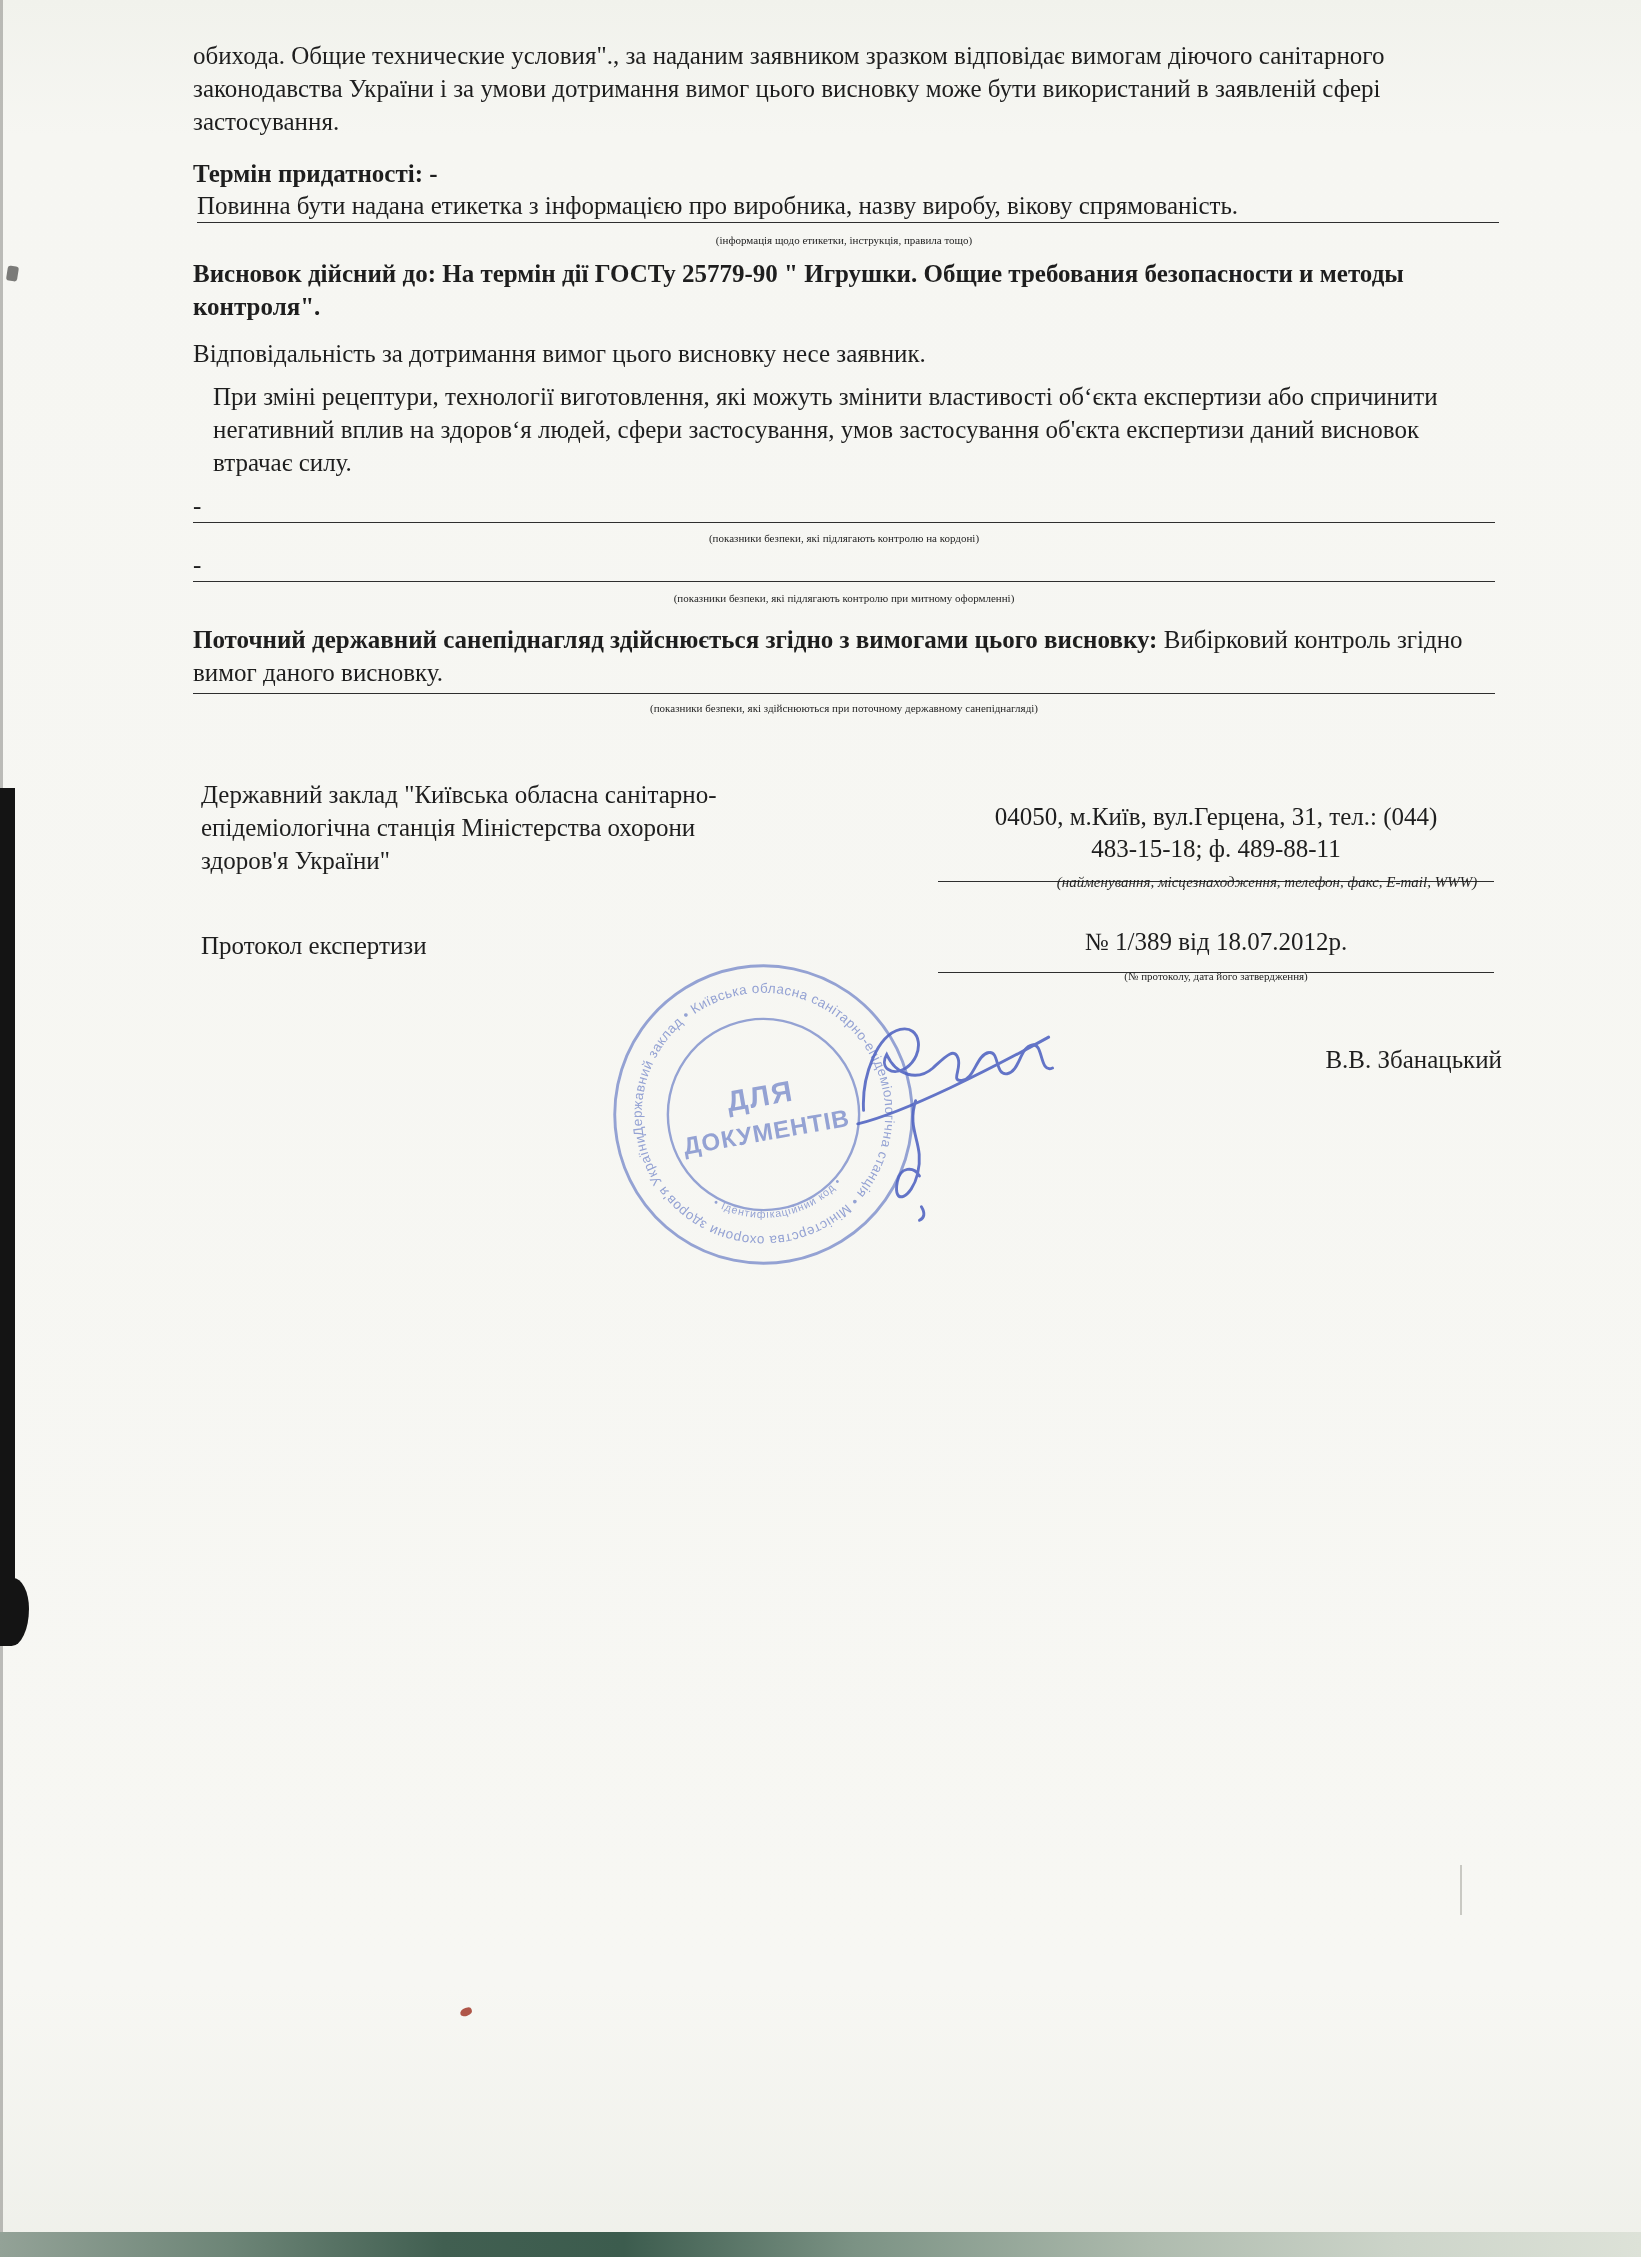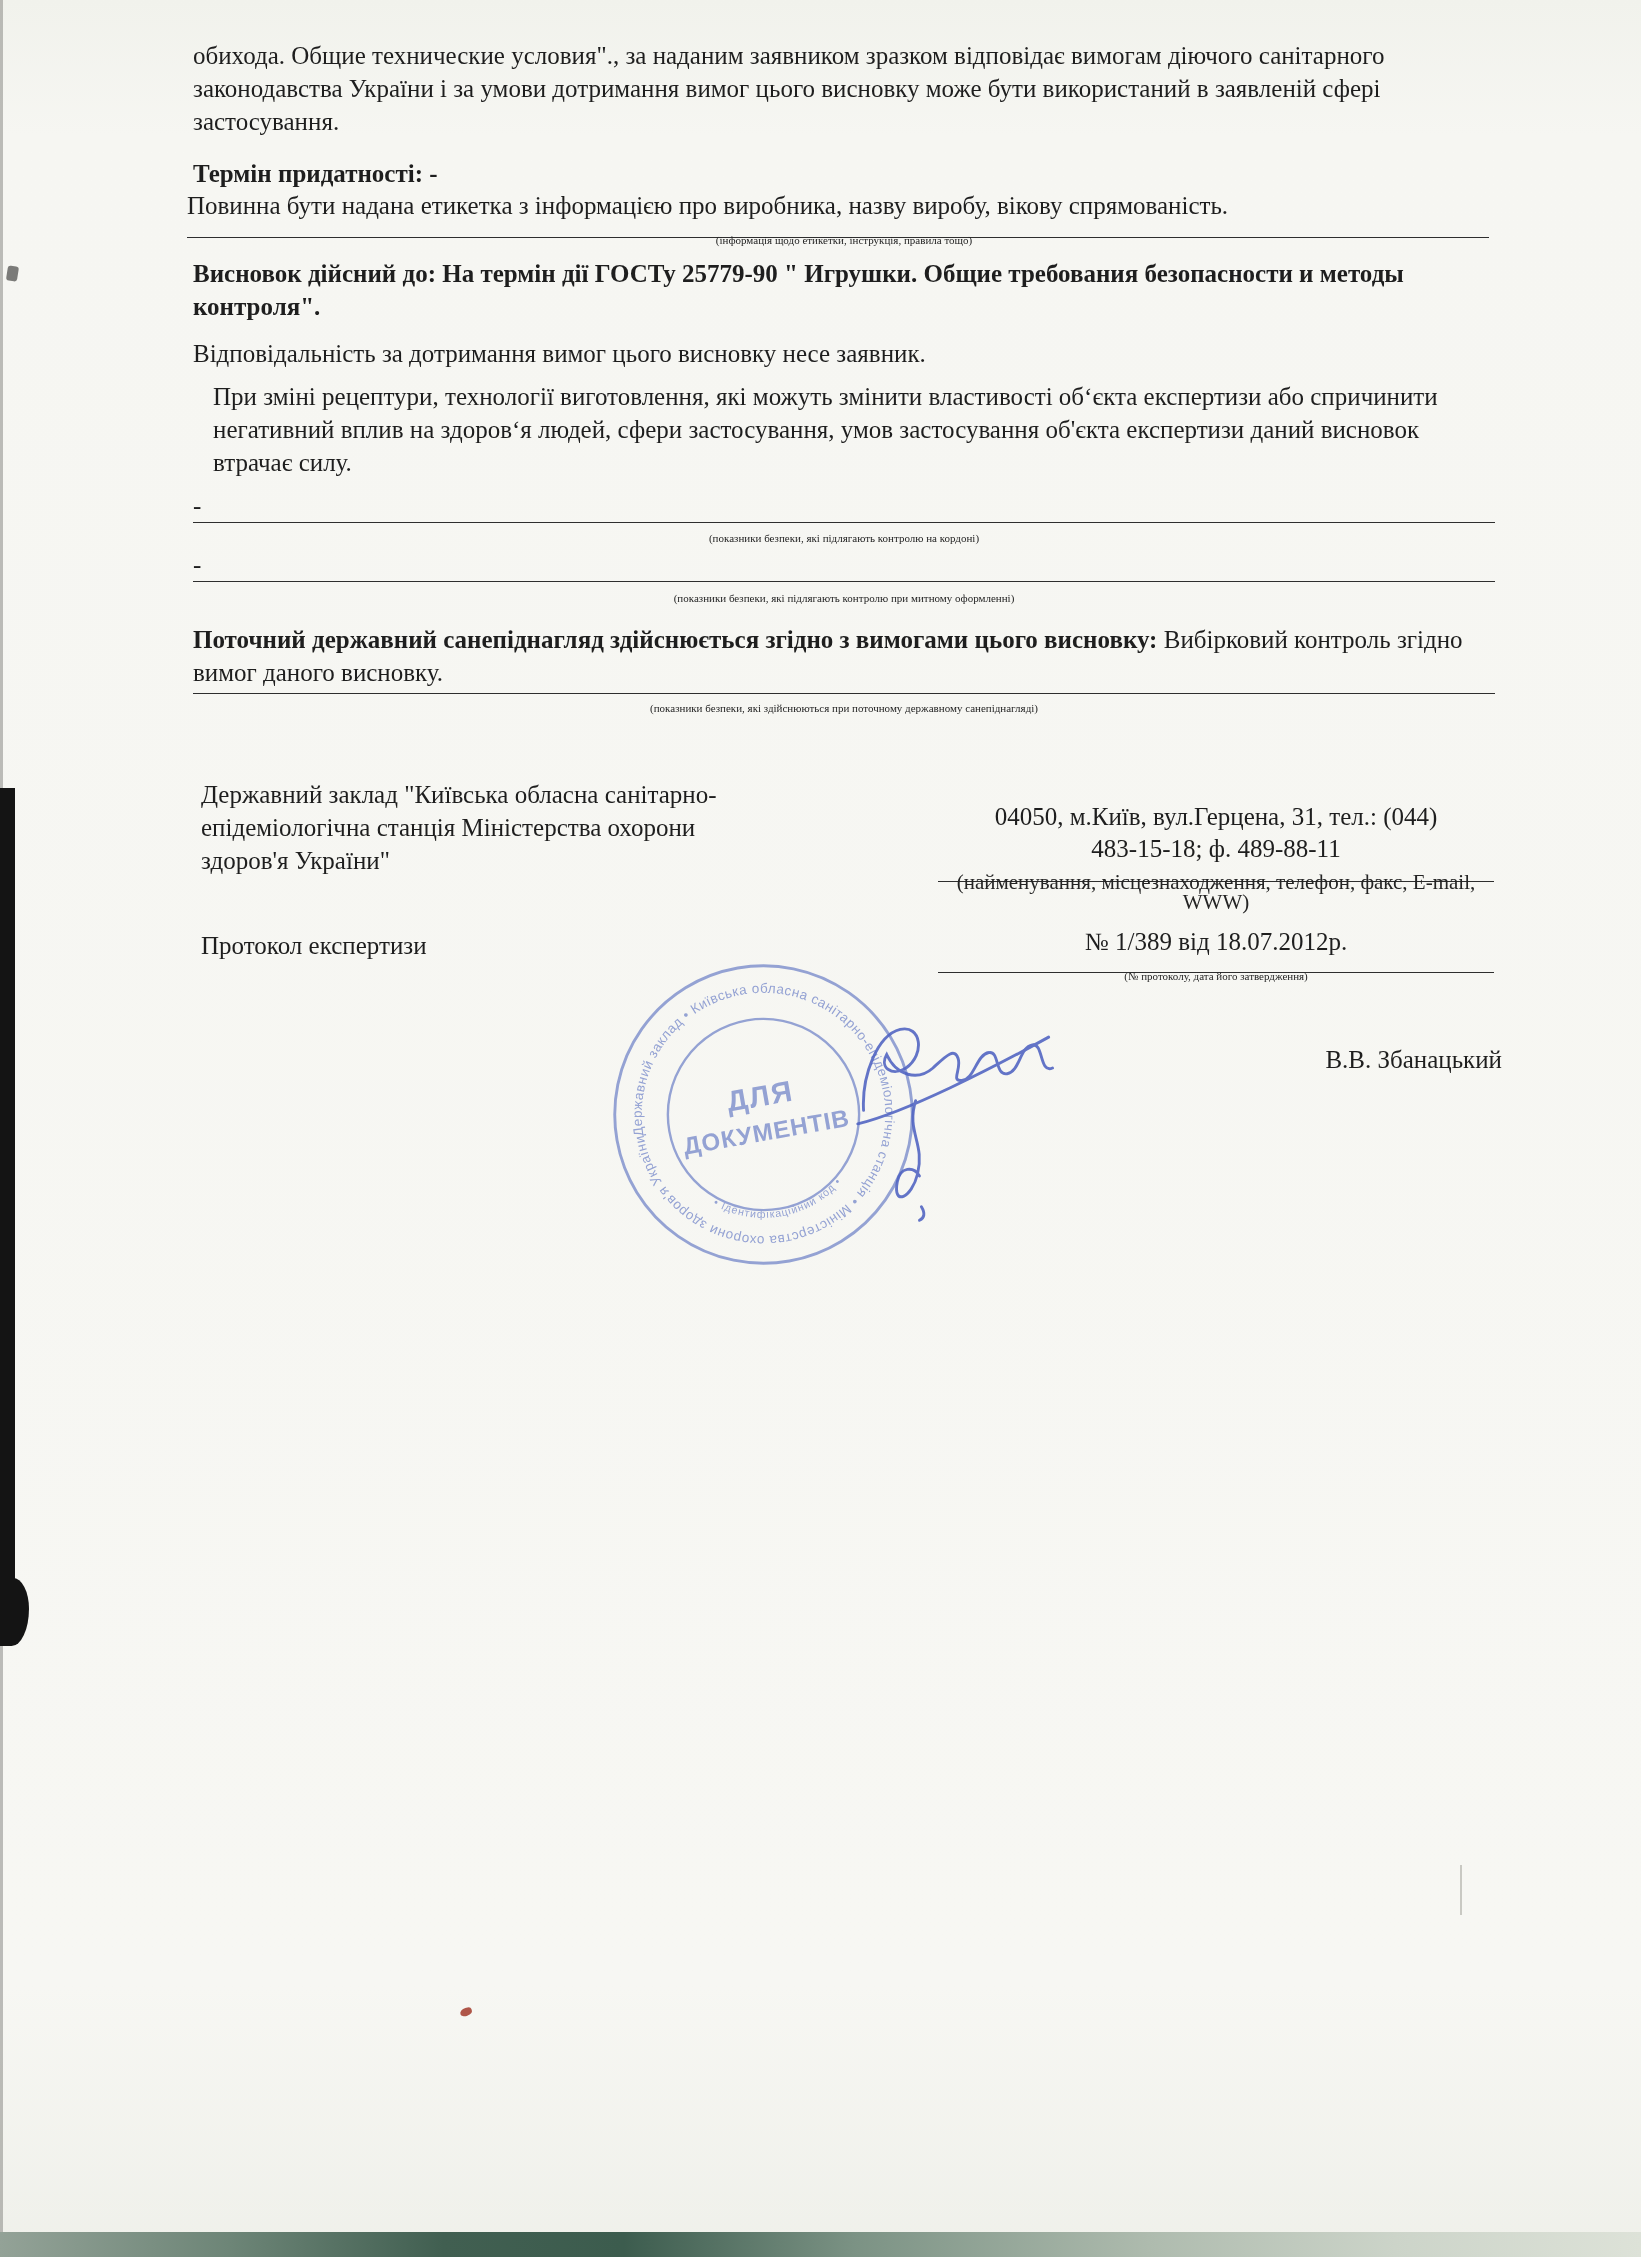--- a/index.html
+++ b/index.html
@@ -38,21 +38,21 @@
 </style>
 </head>
 <body>
 
 <div class="page">
 
   <div class="abs txt" style="left:193px; top:39px; width:1305px;">обихода. Общие технические условия".,  за наданим заявником зразком відповідає вимогам діючого санітарного законодавства України і за умови дотримання вимог цього висновку  може бути використаний в заявленій сфері застосування.</div>
 
   <div class="abs txt bold" style="left:193px; top:157px;">Термін придатності: -</div>
 
-  <div class="abs txt rule" style="left:187px; top:189px; width:1302px; padding-bottom:15px;">Повинна бути надана етикетка з інформацією про виробника, назву виробу, вікову спрямованість.</div>
+  <div class="abs txt rule" style="left:197px; top:189px; width:1302px; padding-bottom:0;">Повинна бути надана етикетка з інформацією про виробника, назву виробу, вікову спрямованість.</div>
 
   <div class="abs caption" style="left:193px; top:230px; width:1302px;">(інформація щодо етикетки, інструкція, правила тощо)</div>
 
   <div class="abs txt bold" style="left:193px; top:257px; width:1305px;">Висновок дійсний до: На термін дії ГОСТу  25779-90 " Игрушки. Общие требования безопасности и методы контроля".</div>
 
   <div class="abs txt" style="left:193px; top:337px; width:1305px;">Відповідальність за дотримання вимог цього висновку несе заявник.</div>
 
   <div class="abs txt" style="left:193px; top:380px; width:1274px;margin-left:20px;">При зміні рецептури, технології виготовлення, які можуть змінити властивості об‘єкта експертизи або спричинити негативний вплив на здоров‘я людей, сфери застосування, умов застосування об'єкта експертизи даний висновок втрачає силу.</div>
 
   <div class="abs txt rule" style="left:193px; top:489px; width:1302px;">-</div>
@@ -69,21 +69,21 @@
     <span class="bold">Поточний державний санепіднагляд здійснюється згідно з вимогами цього висновку:</span><span> Вибірковий контроль згідно вимог даного висновку.</span>
   </div>
 
   <div class="abs txt" style="left:201px; top:778px; width:579px;">Державний заклад "Київська обласна санітарно-епідеміологічна станція Міністерства охорони здоров'я України"</div>
 
   <div class="abs txt center rule" style="left:938px; top:801px; width:556px; line-height:32px; padding-bottom:16px;">
     <div>04050, м.Київ, вул.Герцена, 31, тел.: (044)</div>
     <div>483-15-18; ф. 489-88-11</div>
   </div>
 
-  <div class="abs caption" style="left:938px; top:872px; width:556px; font-size:21px;">(найменування, місцезнаходження, телефон, факс, E-mail, WWW)</div>
+  <div class="abs caption" style="left:989px; top:872px; width:556px; font-size:15px;font-style:italic;">(найменування, місцезнаходження, телефон, факс, E-mail, WWW)</div>
 
   <div class="abs txt" style="left:201px; top:929px;">Протокол експертизи</div>
 
   <div class="abs txt center rule" style="left:938px; top:925px; width:556px; padding-bottom:14px;">№ 1/389 від 18.07.2012р.</div>
 
   <div class="abs caption" style="left:938px; top:966px; width:556px;">(№ протоколу, дата  його затвердження)</div>
 
 
   <div class="abs txt right" style="left:1104px; top:1043px; width:398px;text-align:right;">В.В. Збанацький</div>
 

